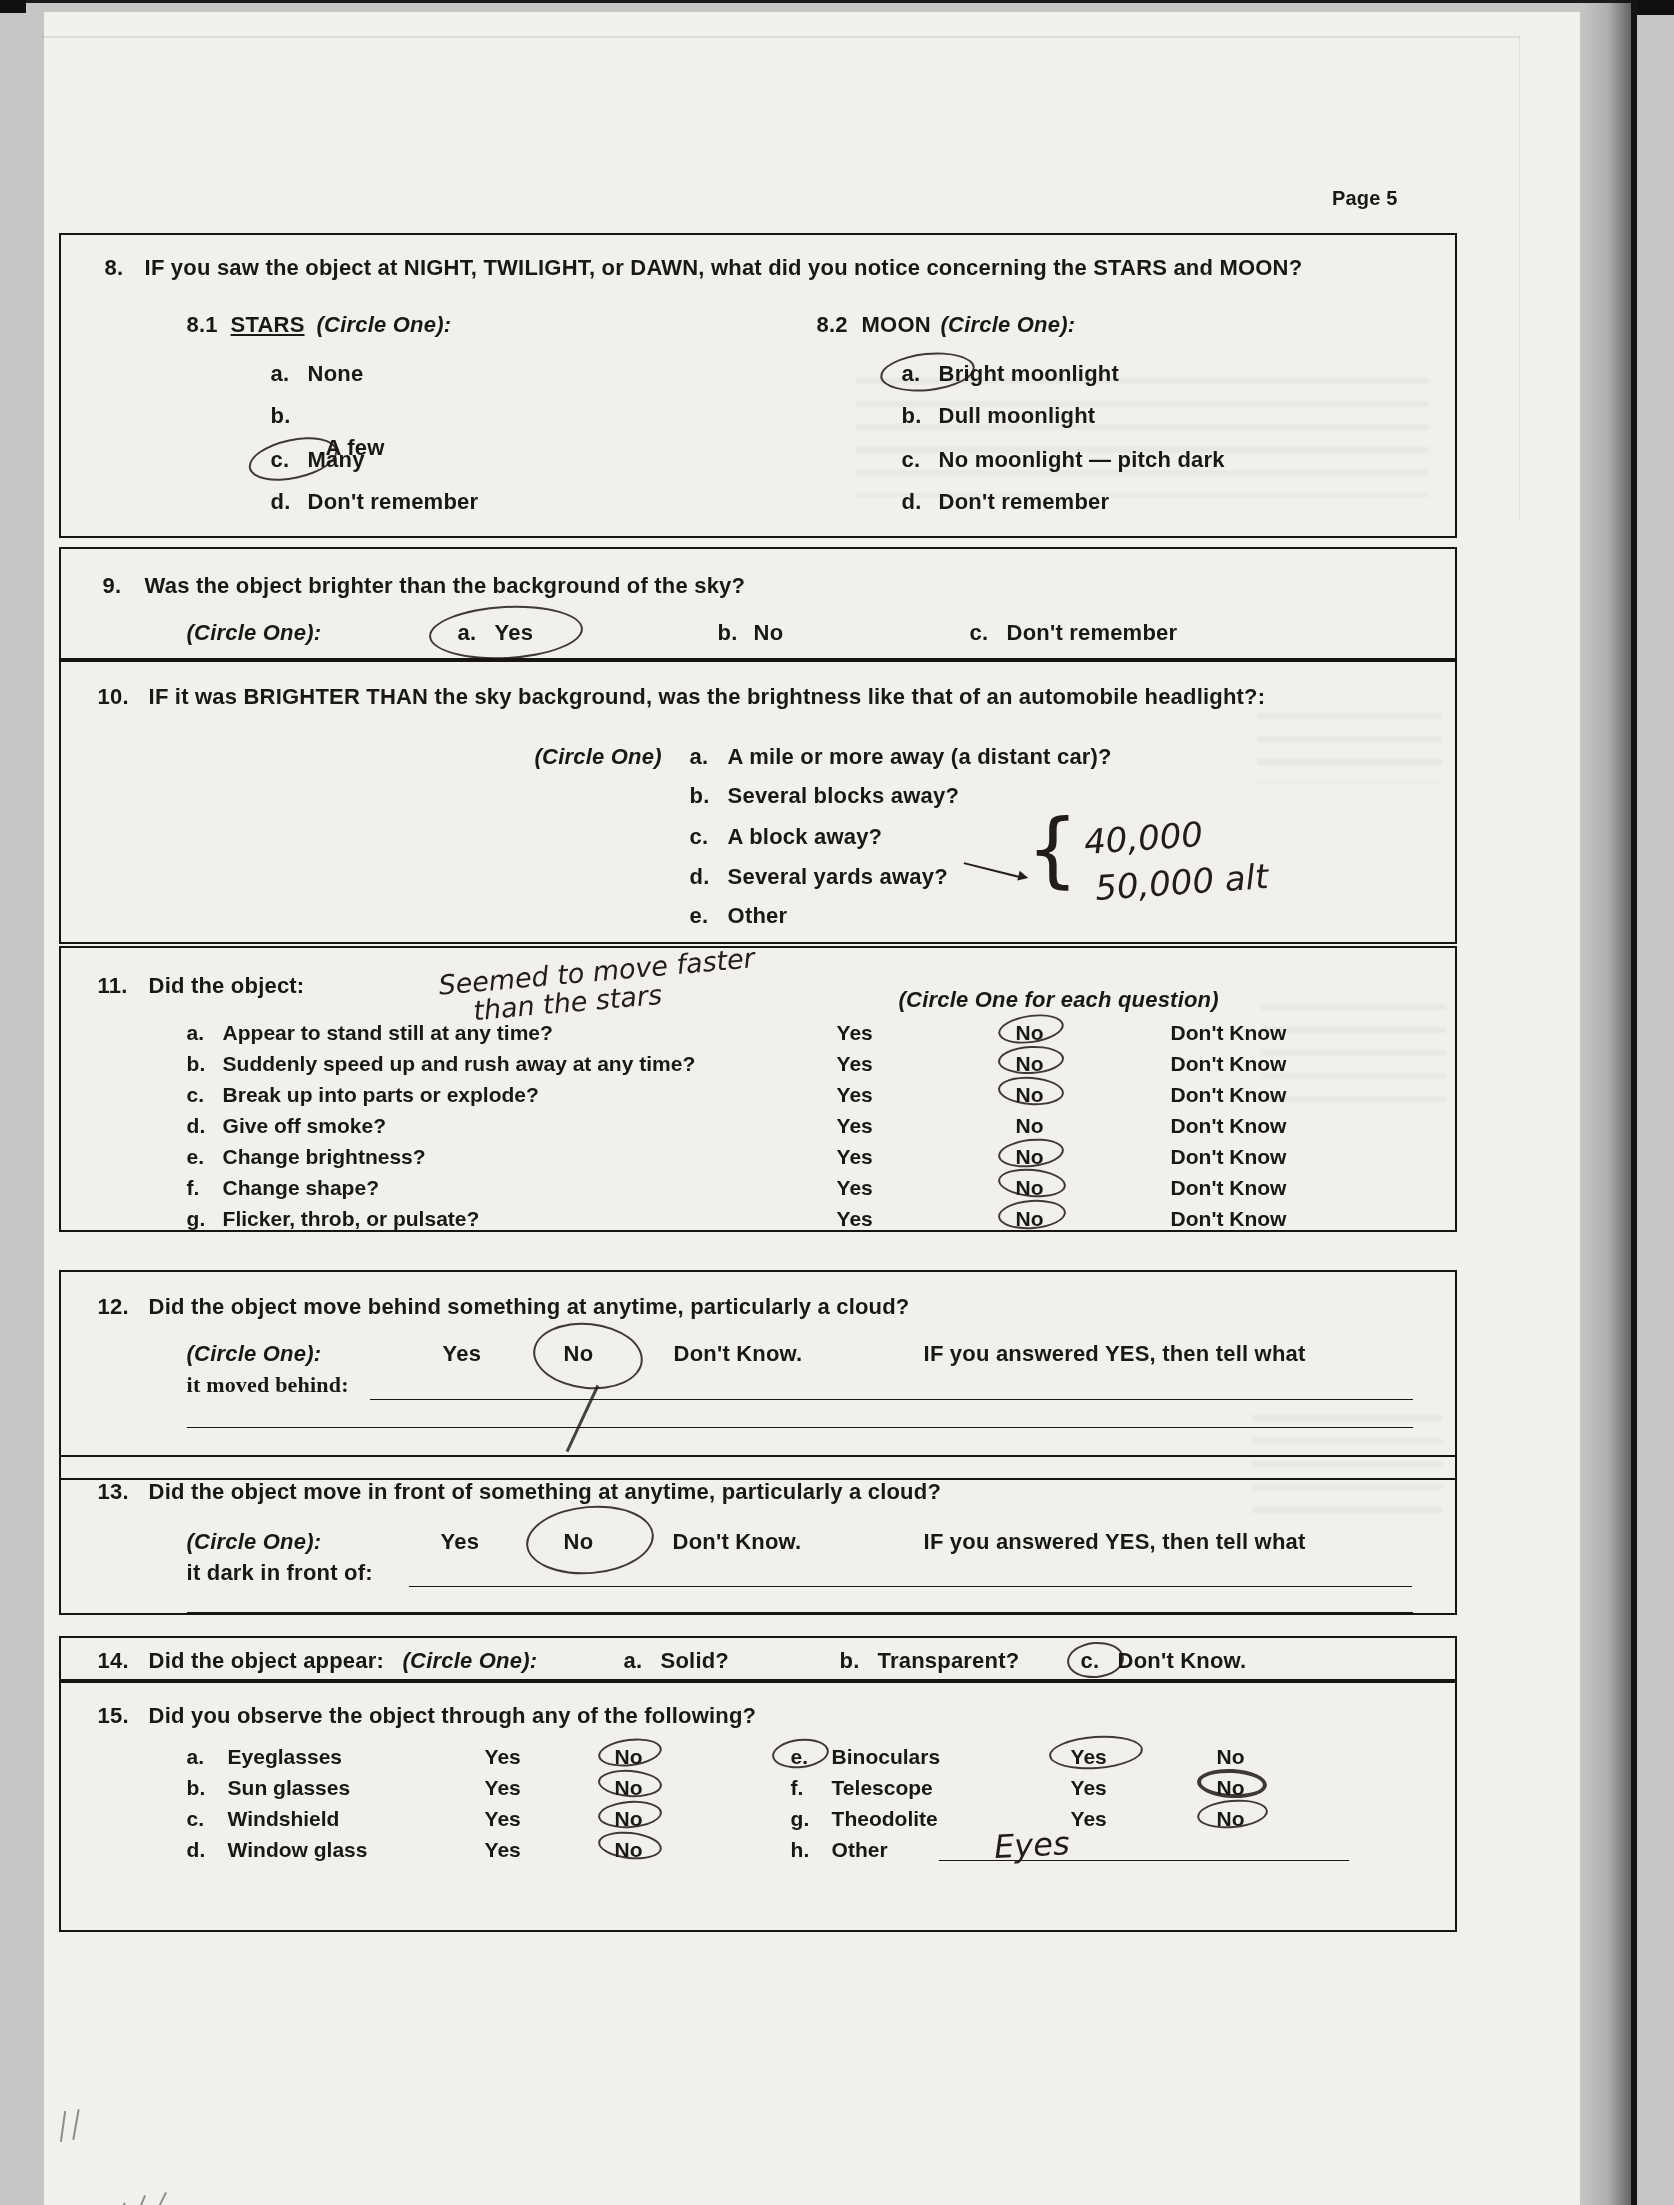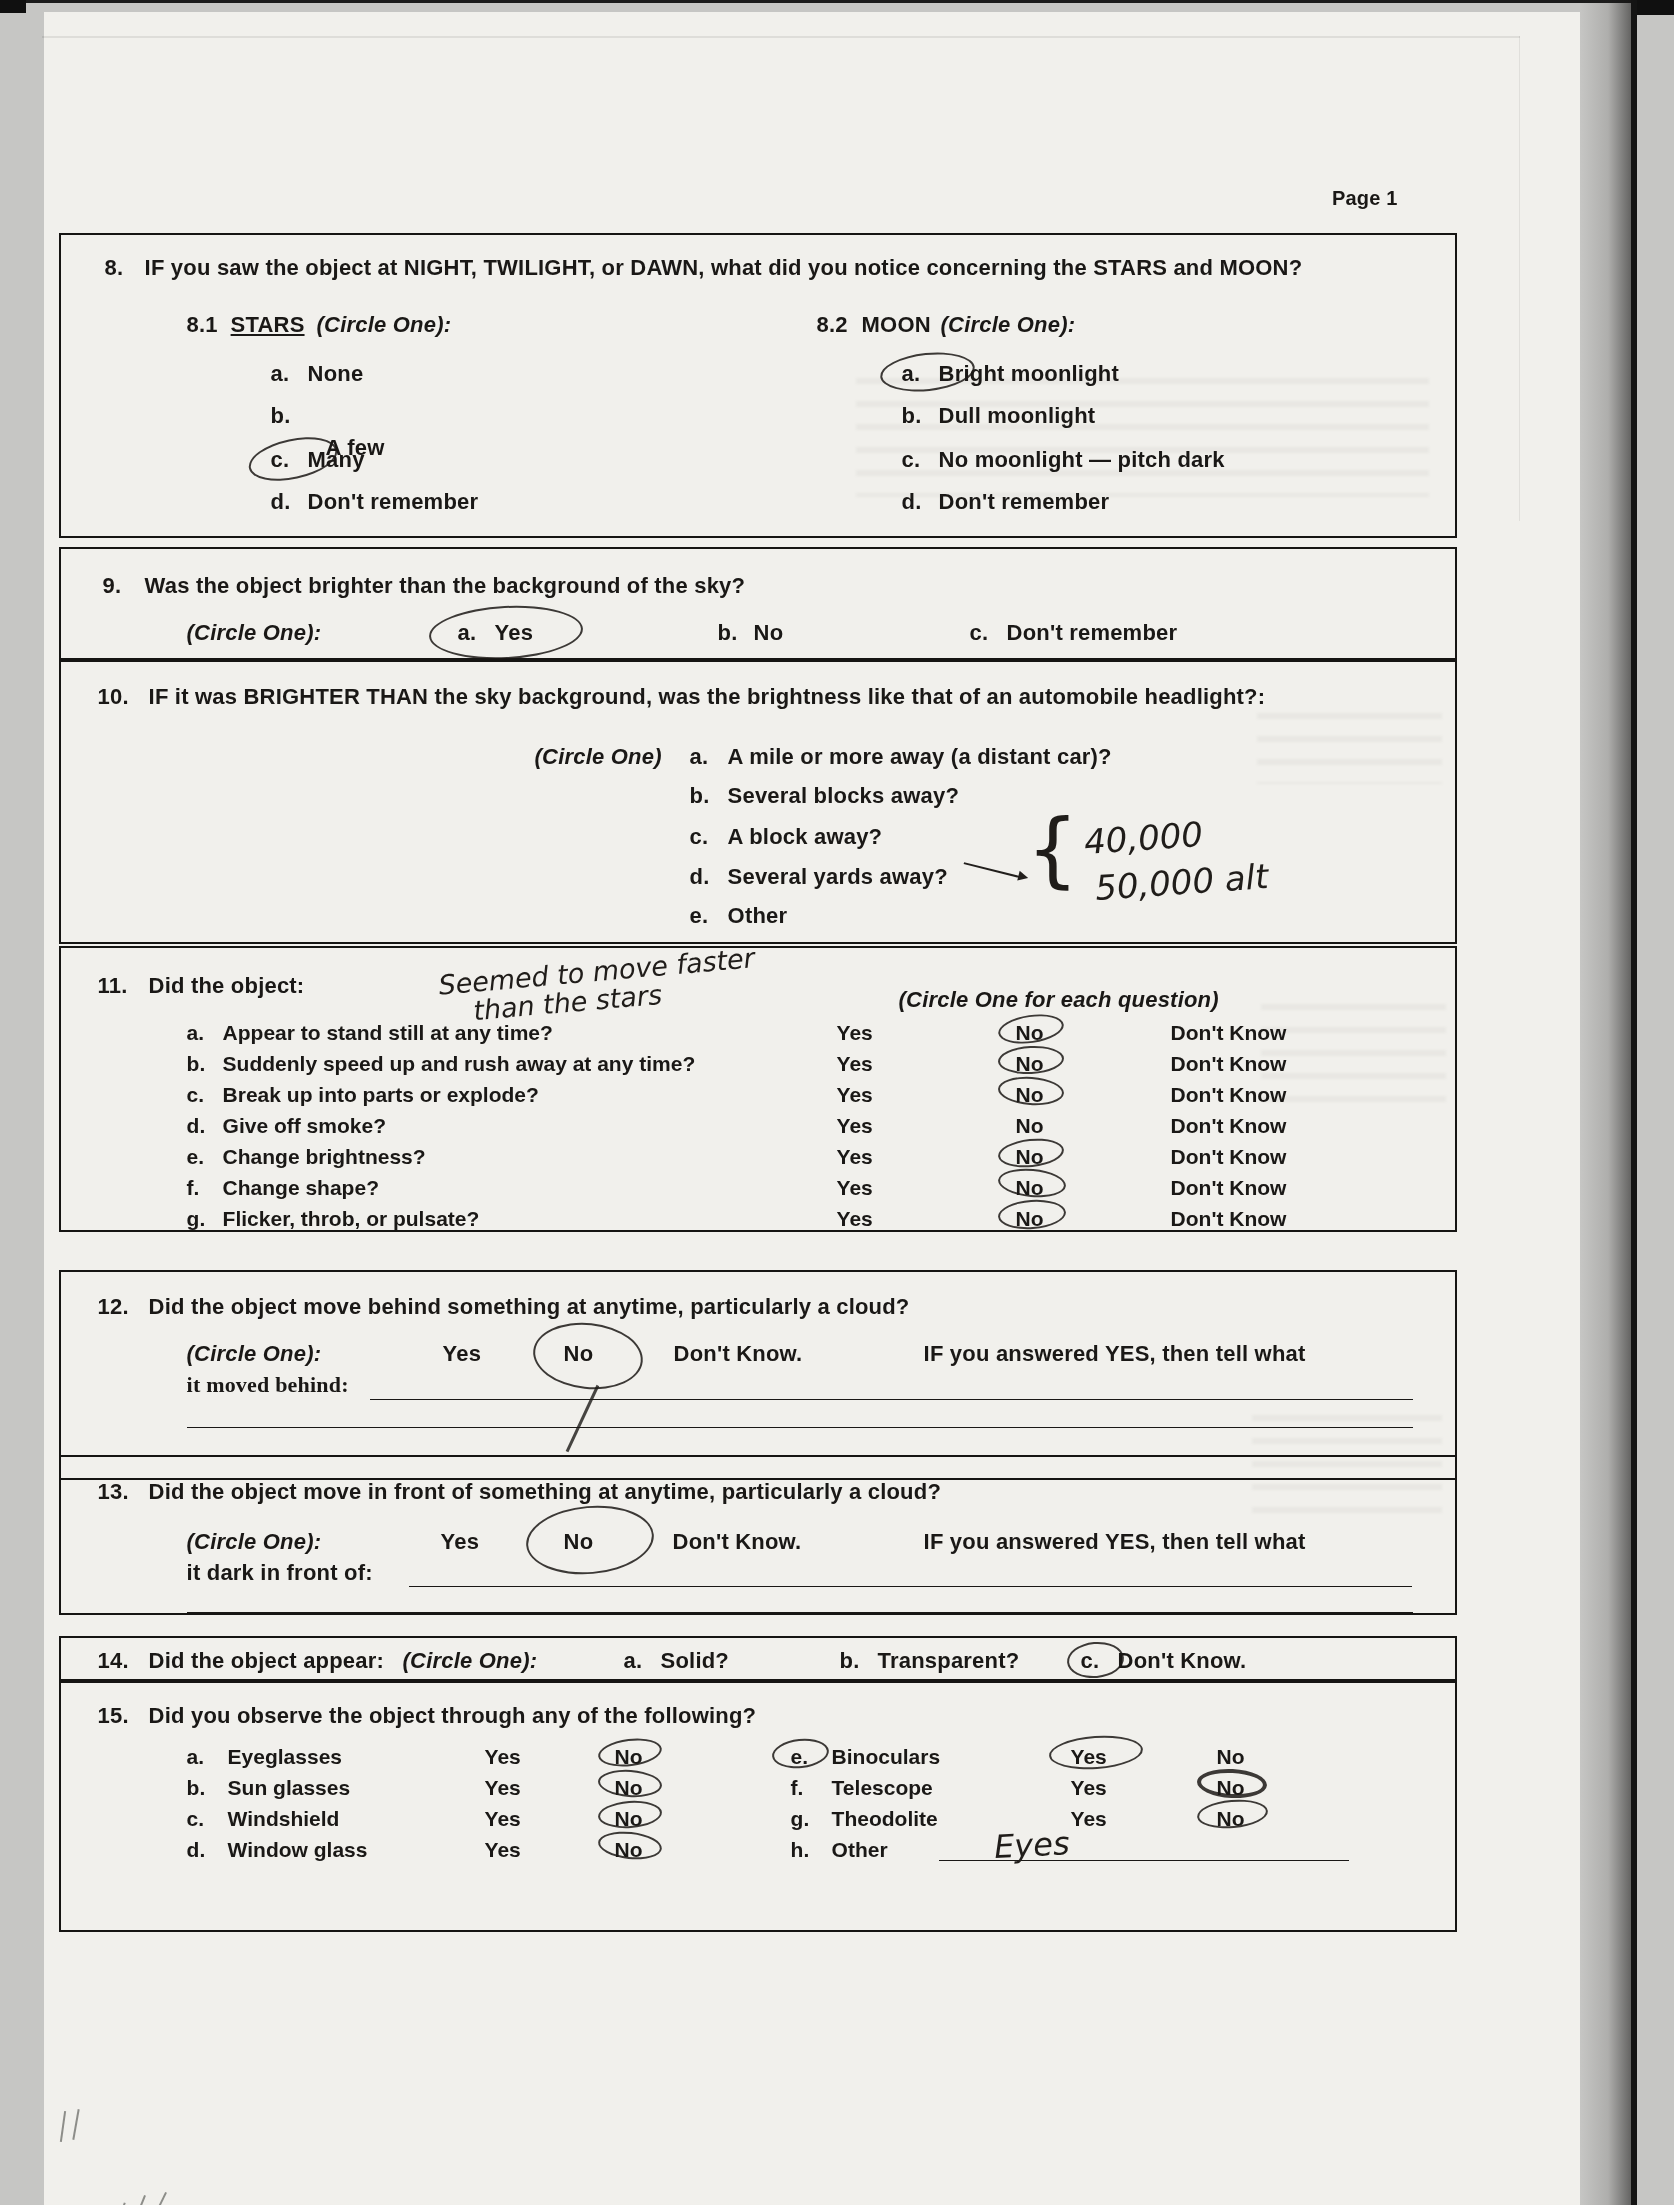--- a/index.html
+++ b/index.html
@@ -95,21 +95,21 @@
 <div class="paper">
 
   <div class="underpage-edge-h"></div>
   <div class="underpage-edge-v"></div>
 
   <div class="ghost" style="left:812px; top:366px; width:573px; height:119px;"></div>
   <div class="ghost" style="left:1213px; top:701px; width:185px; height:71px;"></div>
   <div class="ghost" style="left:1217px; top:992px; width:185px; height:101px;"></div>
   <div class="ghost" style="left:1208px; top:1403px; width:190px; height:106px;"></div>
 
-  <div class="t small" style="left:1288px; top:176px;">Page 1</div>
+  <div class="t small" style="left:1288px; top:176px;">Page 5</div>
 
   <div class="sec" style="top:221px; height:305px;">
     <span class="t" style="left:44px; top:22px;">8.</span>
     <span class="t" style="left:84px; top:22px;">IF you saw the object at NIGHT, TWILIGHT, or DAWN, what did you notice concerning the STARS and MOON?</span>
 
     <span class="t" style="left:126px; top:79px;">8.1</span>
     <span class="t" style="left:170px; top:79px;text-decoration:underline;">STARS</span>
     <span class="t it" style="left:256px; top:79px;">(Circle One):</span>
 
     <span class="t" style="left:756px; top:79px;">8.2</span>

